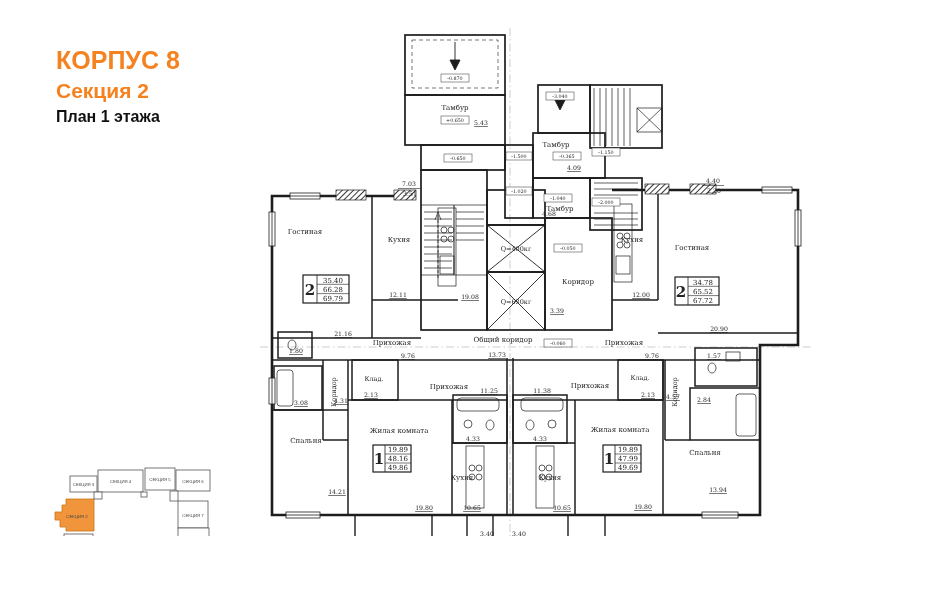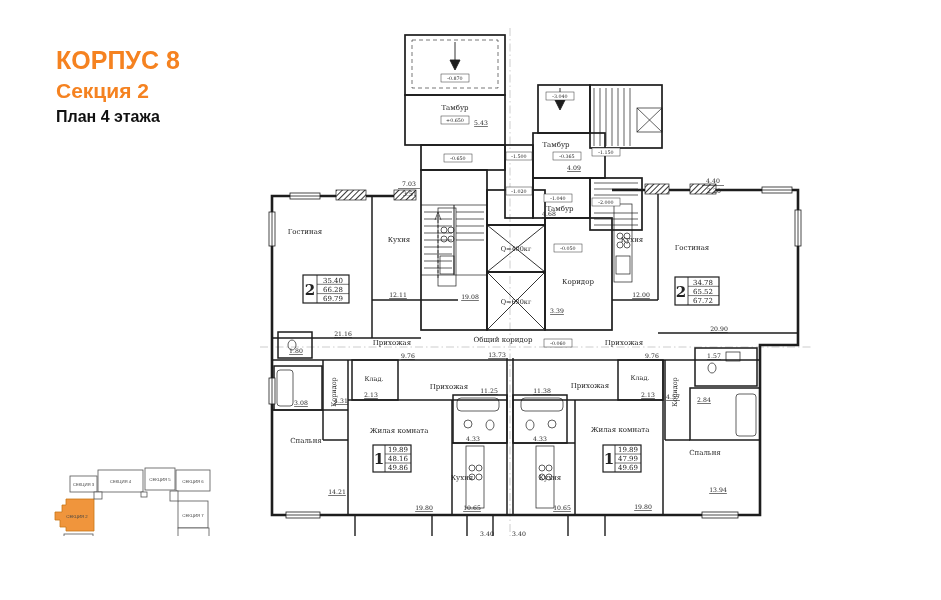--- a/index.html
+++ b/index.html
@@ -19,21 +19,21 @@
   .sv{font-size:7px;}
 </style>
 </head>
 <body>
 
 <div class="page">
 
   <div class="title">
     <div class="b">КОРПУС 8</div>
     <div class="s">Секция 2</div>
-    <div class="f">План 4 этажа</div>
+    <div class="f">План 1 этажа</div>
   </div>
 
   <svg width="941" height="600" viewBox="0 0 941 600" style="position:absolute;left:0;top:0">
     <defs>
       <pattern id="hx" width="4" height="4" patternUnits="userSpaceOnUse" patternTransform="rotate(45)">
         <rect width="4" height="4" fill="#fff"></rect>
         <line x1="0" y1="0" x2="0" y2="4" stroke="#111" stroke-width="1.7"></line>
       </pattern>
     </defs>
 

